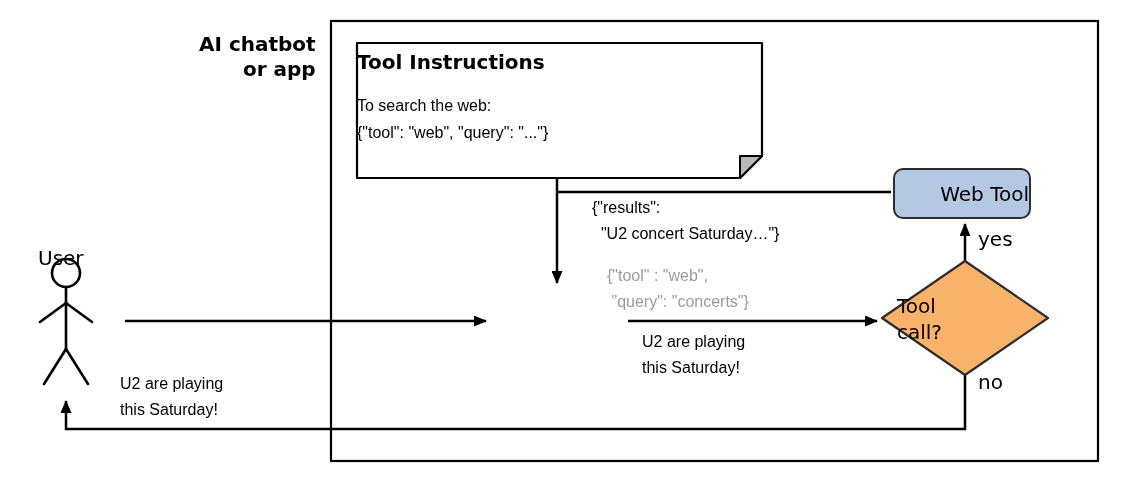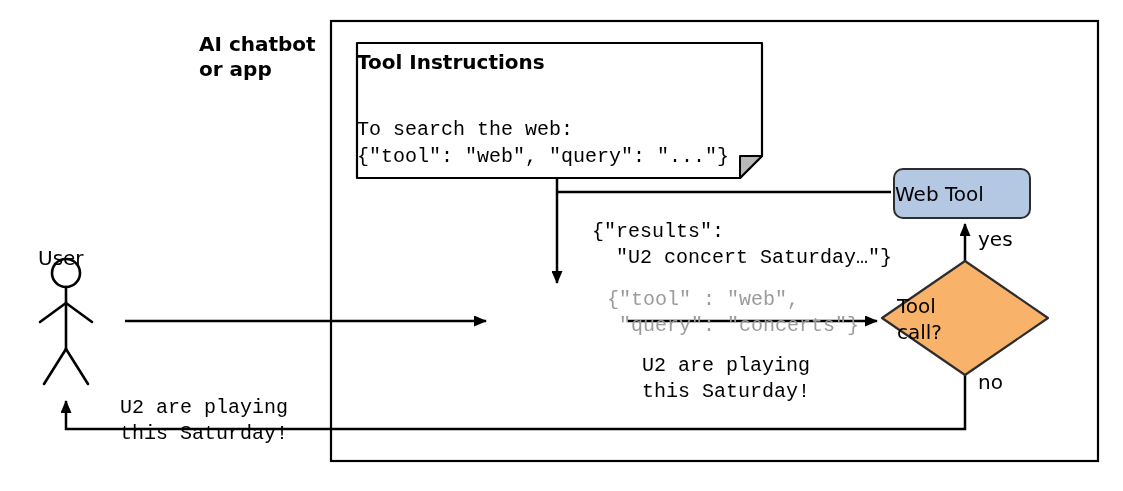--- a/index.html
+++ b/index.html
@@ -3,30 +3,30 @@
 <meta charset="utf-8">
 <style>
   * { margin:0; padding:0; box-sizing:border-box; }
   html,body { background:#ffffff; }
   body { font-family:"DejaVu Sans", sans-serif; color:#000; }
 
   .stage { position:relative; width:1123px; height:491px; background:#fff; overflow:hidden; }
   .layer { position:absolute; left:0; top:0; width:1123px; height:491px; }
 
   .txt { position:absolute; color:#000; }
-  .sans { font-size:20px; line-height:25px; font-family:"DejaVu Sans", sans-serif; }
-  .mono { font-family:Liberation Mono, monospace; font-size:20px; line-height:26px;margin-top:24px; }
+  .sans { font-size:20px; line-height:25px; font-family:"DejaVu Sans", sans-serif;text-align:right; }
+  .mono { font-family:Liberation Sans, sans-serif; font-size:16px; line-height:26px; }
   .bold { font-weight:bold; }
   .pre { white-space:pre; }
   .preline { white-space:pre-line; }
   .center { text-align:left; }
   .gray { color:var(--muted-text, #9b9b9b); }
 
   .node {
-    position:absolute; display:flex; align-items:center; justify-content:flex-start;
+    position:absolute; display:flex; align-items:center; justify-content:flex-end;
     background:var(--node-fill, #b4c8e4);
     border:2px solid var(--node-border, #2d2d2d);
     border-radius:10px;
     font-size:20px; font-family:"DejaVu Sans", sans-serif;
   }
   .node-llm { left:490px; top:288px; width:137px; height:58px; }
   .node-webtool { left:893px; top:168px; width:138px; height:51px; }
 
   .app-label { left:199px; top:32px; line-height:25px; }
   .note-title { left:357px; top:50px; width:405px; }

